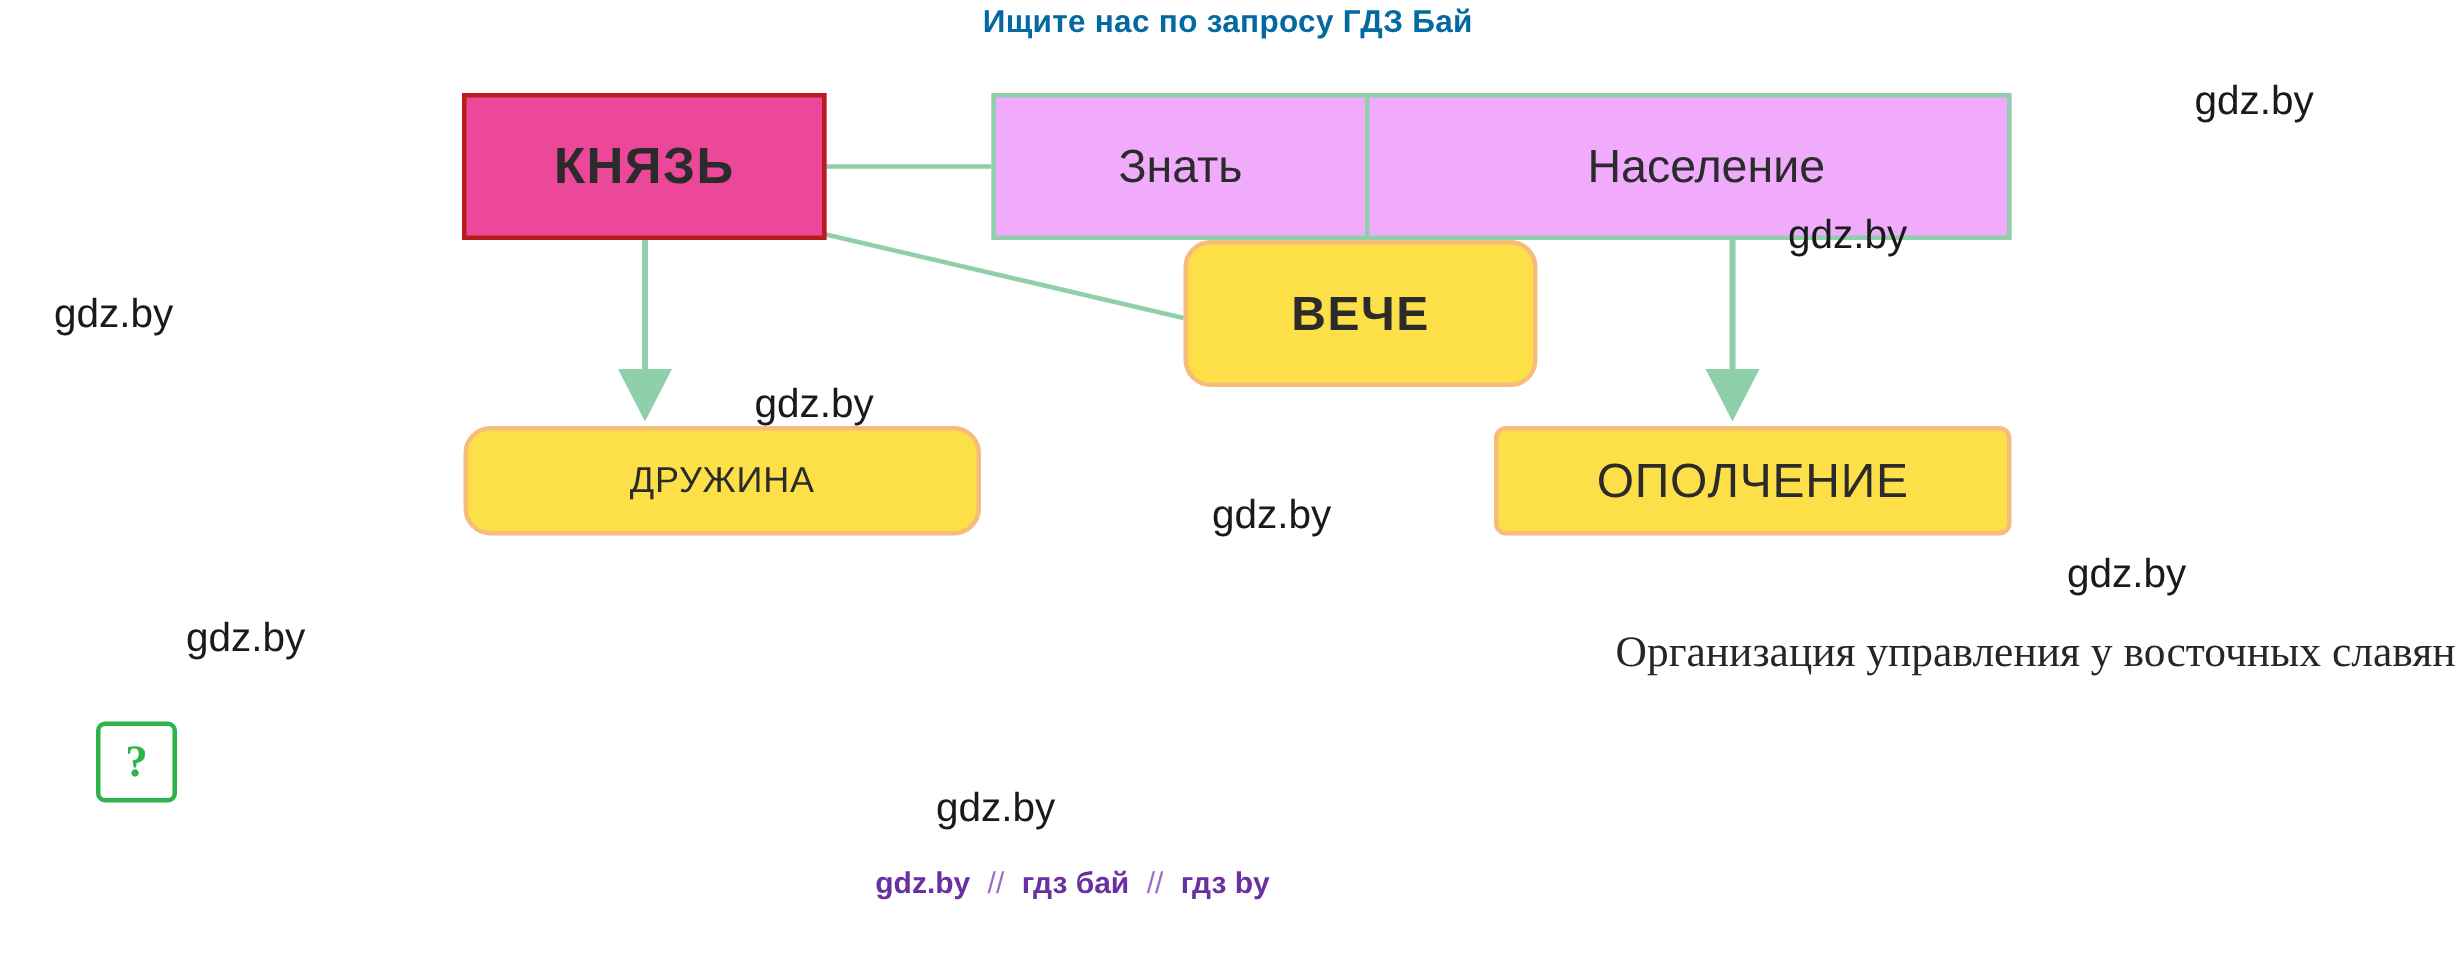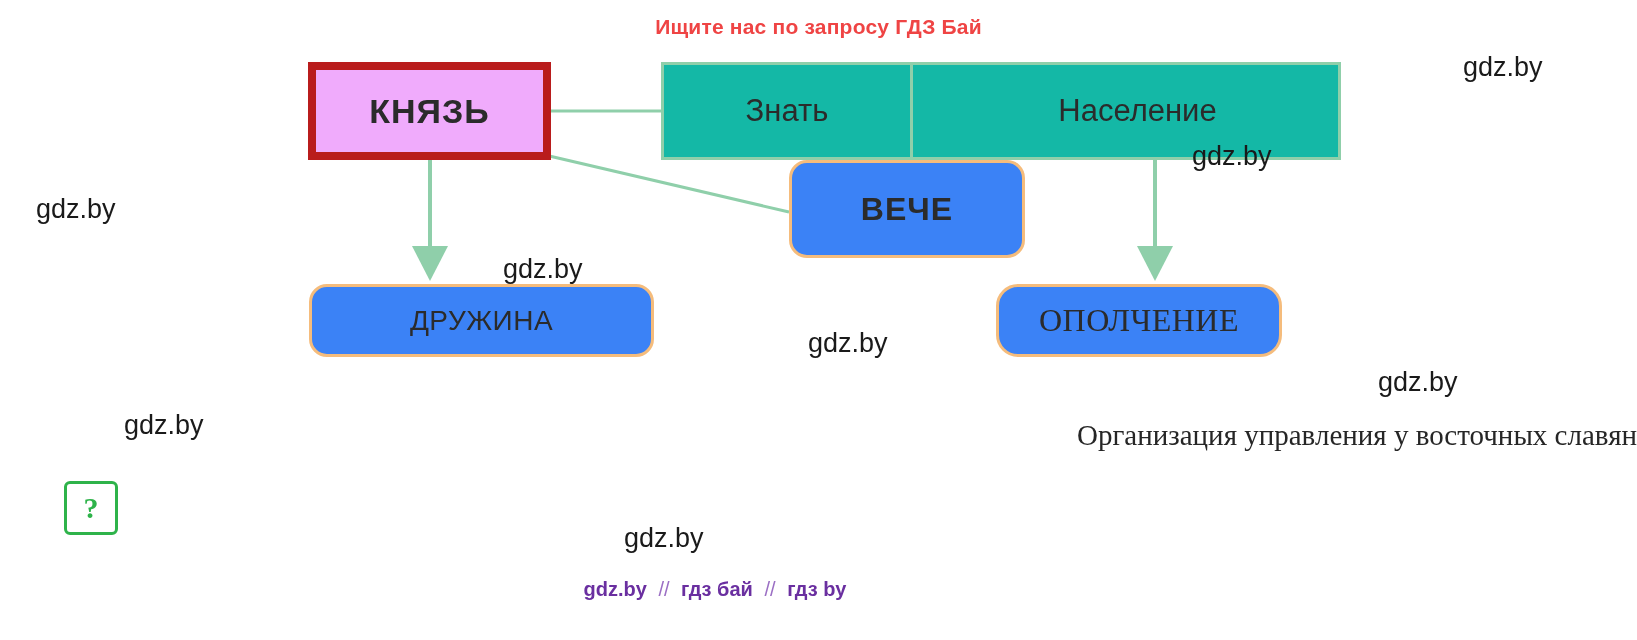--- a/index.html
+++ b/index.html
@@ -18,24 +18,24 @@
 
   
   #promo-banner {
     position: absolute;
     left: 0;
     top: 0;
     width: 1637px;
     text-align: center;
     font-size: 21px;
     font-weight: bold;
-    color: #ef4444;
+    color: #0369a1;
     letter-spacing: 0.2px;
     line-height: 26px;
-    padding-top: 14px;
+    padding-top: 2px;
   }
 
   
   #diagram {
     position: absolute;
     left: 0;
     top: 0;
     width: 1637px;
     height: 470px;
   }
@@ -51,41 +51,41 @@
     position: absolute;
     box-sizing: border-box;
     display: flex;
     align-items: center;
     justify-content: center;
     text-align: center;
   }
 
   
   .node-green {
-    background: #f0abfc;
-    border: 8px solid #b91c1c;
+    background: #ec4899;
+    border: 3px solid #b91c1c;
     color: #2b2b2b;
   }
 
   
   .node-orange {
-    background: #3b82f6;
+    background: #fde047;
     border: 3px solid #f5bc7c;
     border-radius: 16px;
     color: #2b2b2b;
   }
 
   #node-knyaz {
     left: 308px; top: 62px; width: 243px; height: 98px;
     font-size: 34px; font-weight: bold; letter-spacing: 1px;
   }
   #node-top-group {
     left: 661px; top: 62px; width: 680px; height: 98px;
     border: 3px solid #8fcfaa;
-    background: #14b8a6;
+    background: #f0abfc;
     box-sizing: border-box;
     position: absolute;
     display: flex;
   }
   #node-znat {
     flex: 0 0 246px;
     display: flex; align-items: center; justify-content: center;
     border-right: 3px solid #8fcfaa;
     font-size: 31px;
   }
@@ -96,28 +96,27 @@
     padding-left: 24px;
   }
   #node-veche {
     left: 789px; top: 160px; width: 236px; height: 98px;
     font-size: 32px; font-weight: bold; letter-spacing: 1px;
     border-radius: 18px;
     z-index: 5;
   }
   #node-druzhina {
     left: 309px; top: 284px; width: 345px; height: 73px;
-    font-size: 28px; letter-spacing: 0.5px;
+    font-size: 24px; letter-spacing: 0.5px;
     border-radius: 18px;
   }
   #node-opolchenie {
-    left: 996px; top: 284px; width: 286px; height: 73px;
+    left: 996px; top: 284px; width: 345px; height: 73px;
     font-size: 32px; letter-spacing: 0.5px;
-    border-radius: 22px;
-    font-family: Liberation Serif, serif;
+    border-radius: 8px;
   }
 
   
   #diagram-caption {
     position: absolute;
     left: 0;
     top: 419px;
     width: 1637px;
     text-align: right;
     font-family: "Liberation Serif", serif;

